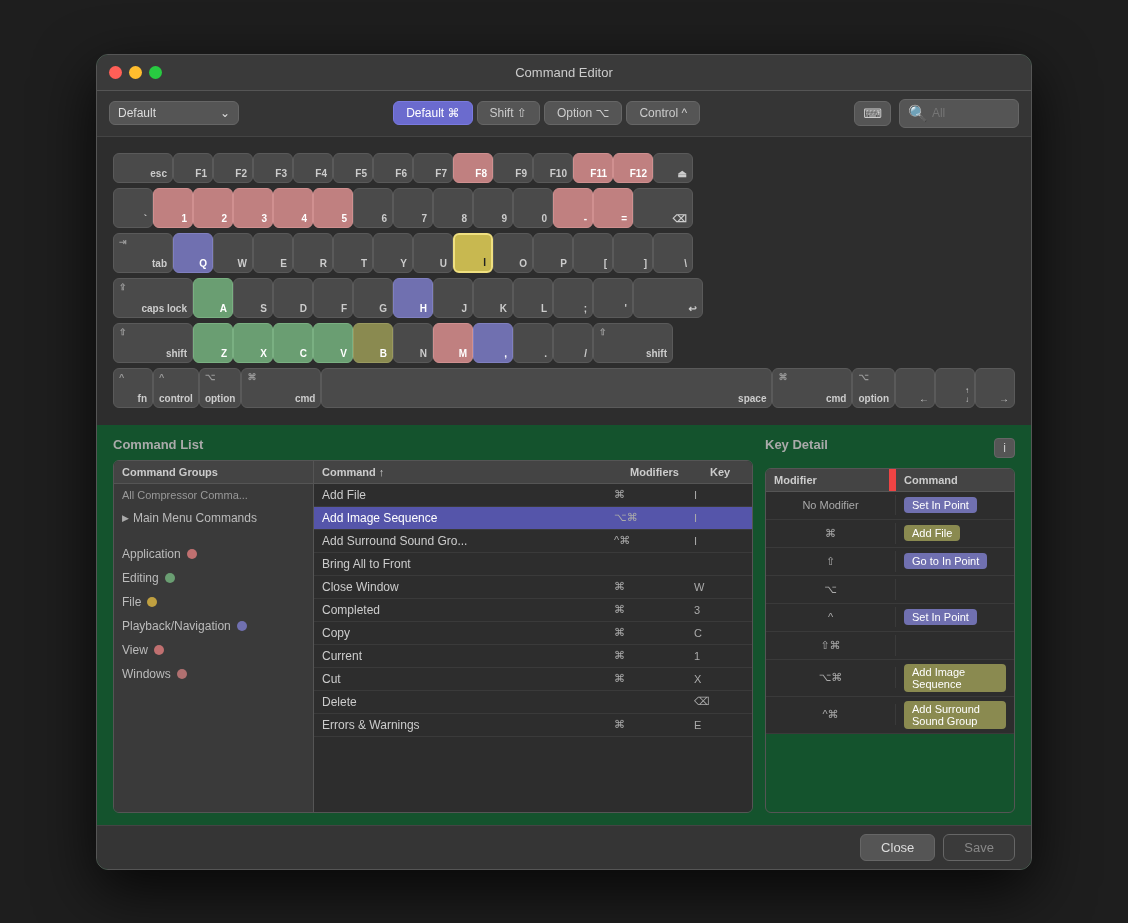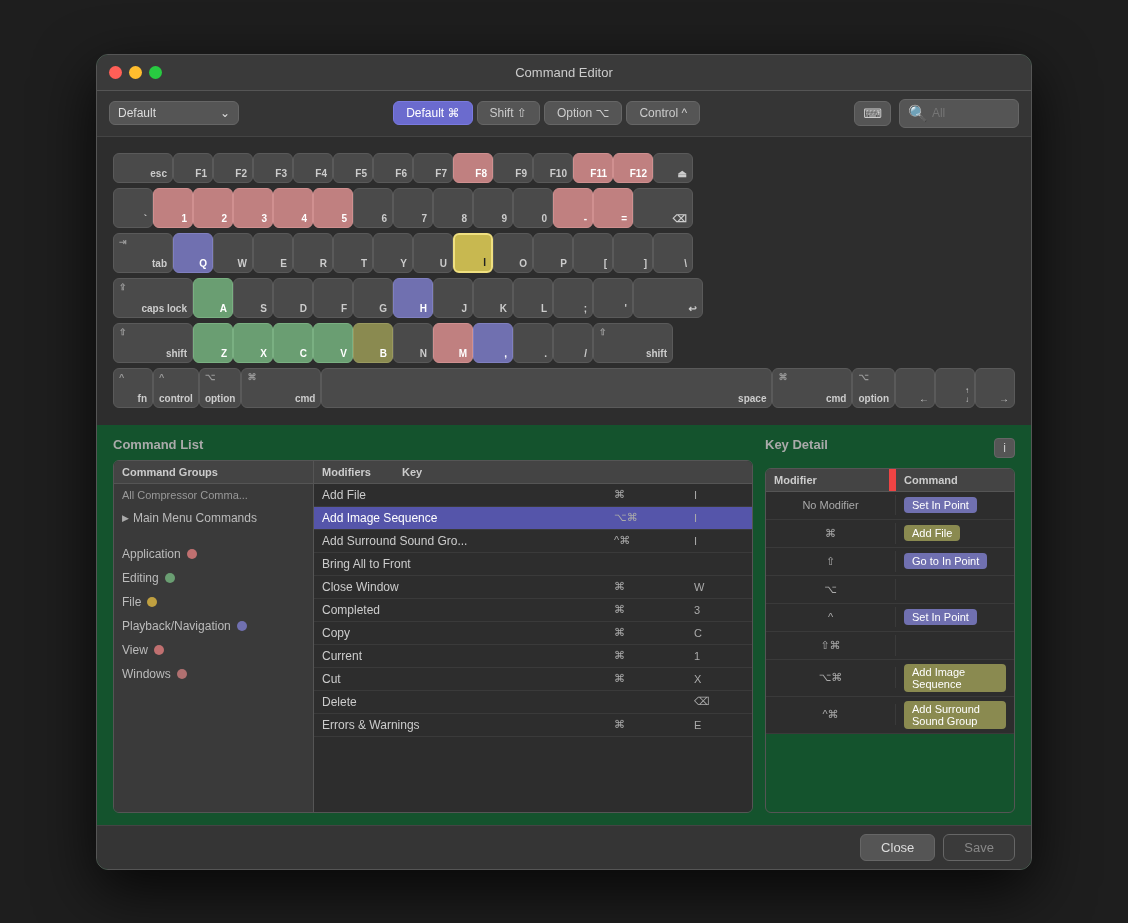--- a/index.html
+++ b/index.html
@@ -684,20 +684,24 @@
             <div class="group-dot" style="background:#c07070;"></div>
           </div>
           <div class="group-item">
             <span>Windows</span>
             <div class="group-dot" style="background:#b07070;"></div>
           </div>
         </div>
 
         <div class="commands-col">
           <div class="commands-header">
+            <div class="col-header col-cmd">
+              <span>Command</span>
+              <span> ↑</span>
+            </div>
             <div class="col-header col-mod">Modifiers</div>
             <div class="col-header col-key">Key</div>
           </div>
           <div class="cmd-row">
             <span class="cmd-name">Add File</span>
             <span class="cmd-modifier">⌘</span>
             <span class="cmd-key">I</span>
           </div>
           <div class="cmd-row selected">
             <span class="cmd-name">Add Image Sequence</span>

